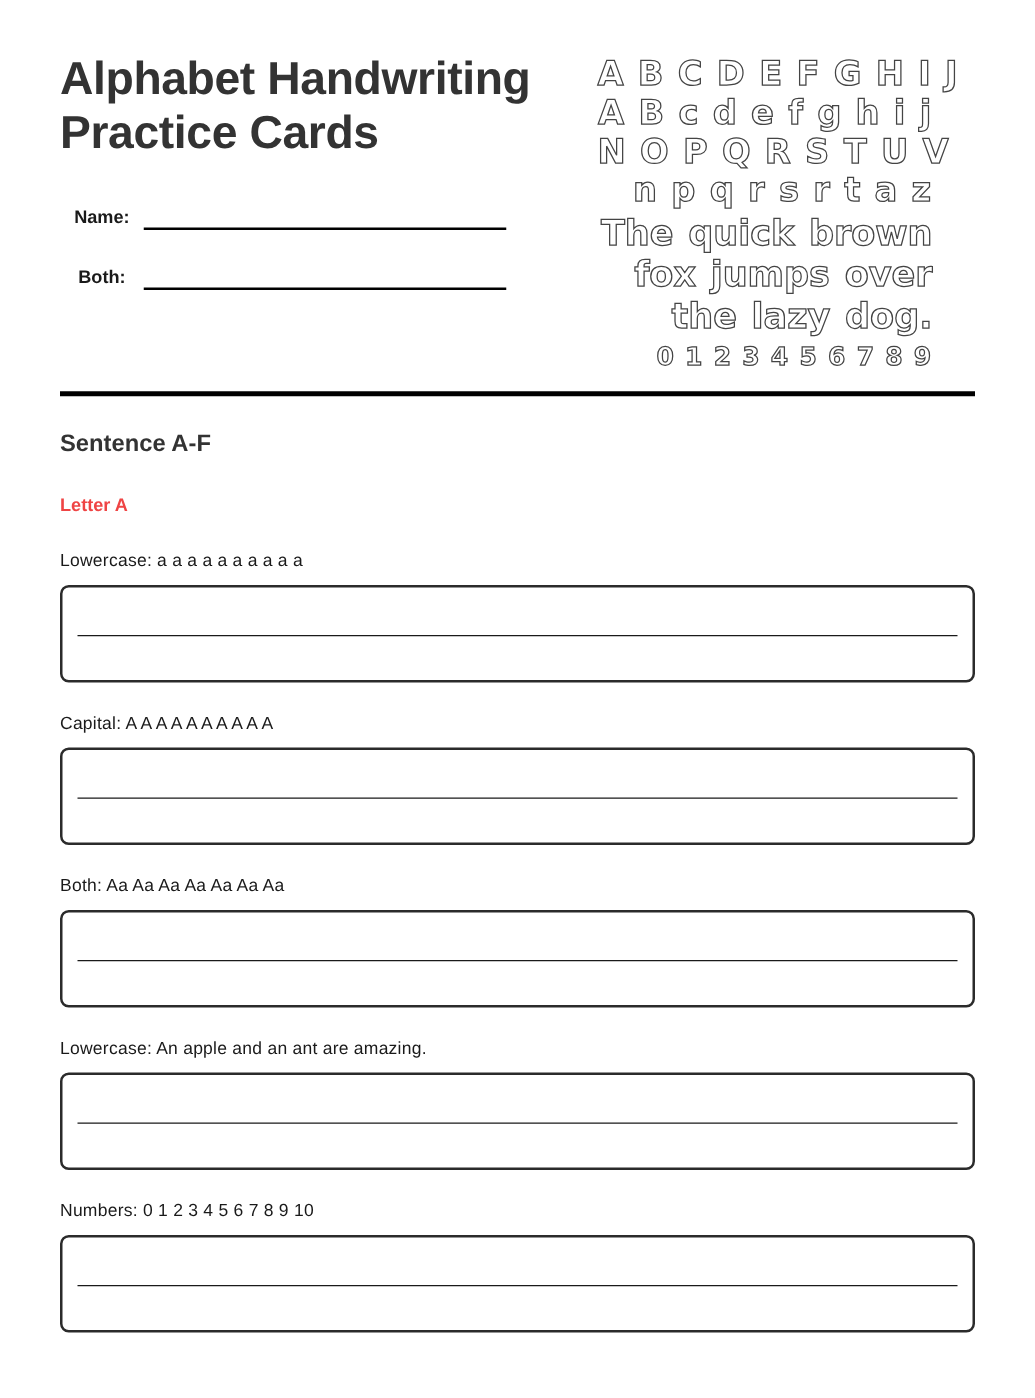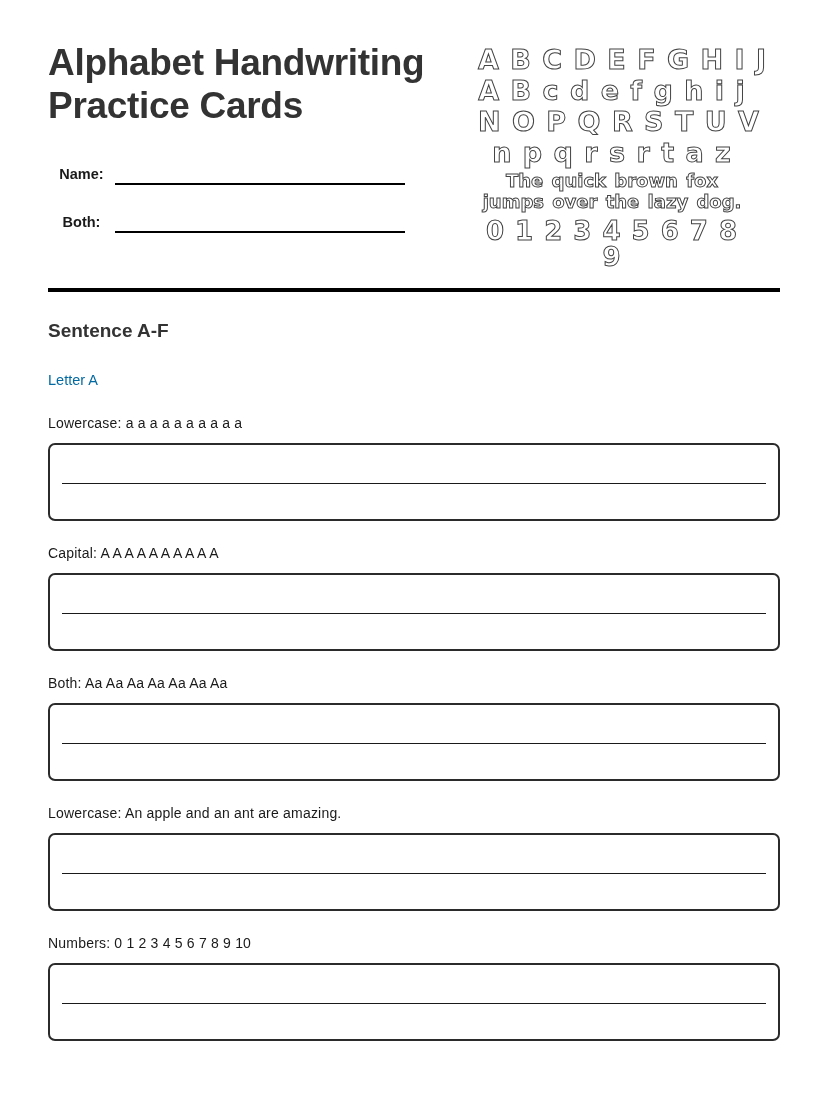--- a/index.html
+++ b/index.html
@@ -69,21 +69,21 @@
     border-bottom: 2.2px solid #000000;
     position: relative;
     top: 6px;
   }
 
   
   .sample-block {
     width: 268px;
     flex: 0 0 auto;
     padding-top: 4px;
-    text-align: center;
+    text-align: right;
   }
 
   .sample-line {
     font-family: "DejaVu Sans", sans-serif;
     font-weight: bold;
     color: transparent;
     -webkit-text-stroke: 1px #444444;
     line-height: 1.0;
     letter-spacing: 1px;
     white-space: nowrap;
@@ -93,32 +93,32 @@
   .sample-line.upper2 {
     font-size: 27px;
   }
   .sample-line.lower1,
   .sample-line.lower2 {
     font-size: 27px;
   }
   .sample-sentence {
     font-family: "DejaVu Sans", sans-serif;
     font-weight: bold;
-    font-size: 18px;
+    font-size: 28px;
     color: transparent;
     -webkit-text-stroke: 1px #444444;
     line-height: 1.18;
     letter-spacing: 0px;
     margin: 2px 0 6px 0;
     word-spacing: 2px;
   }
   .sample-numbers {
     font-family: "DejaVu Sans", sans-serif;
     font-weight: bold;
-    font-size: 26px;
+    font-size: 20px;
     color: transparent;
     -webkit-text-stroke: 1px #444444;
     line-height: 1.0;
     letter-spacing: 1px;
     margin: 6px 0 0 0;
   }
 
   
   .divider {
     margin-top: 18px;
@@ -134,22 +134,22 @@
 
   .section-title {
     font-size: 19px;
     font-weight: bold;
     color: #333333;
     margin: 0 0 30px 0;
   }
 
   .letter-title {
     font-size: 14.5px;
-    font-weight: normal;
-    color: #0369a1;
+    font-weight: bold;
+    color: #ef4444;
     margin: 0 0 27px 0;
   }
 
   .practice-group {
     margin-bottom: 16px;
   }
 
   .practice-label {
     font-size: 14px;
     font-weight: normal;

